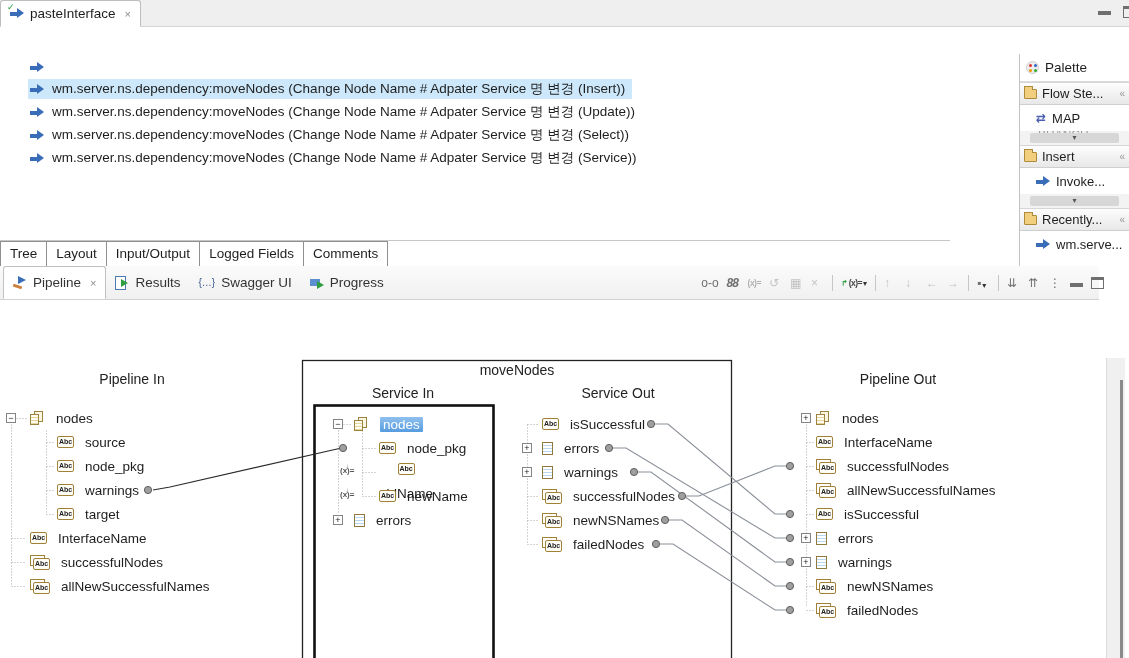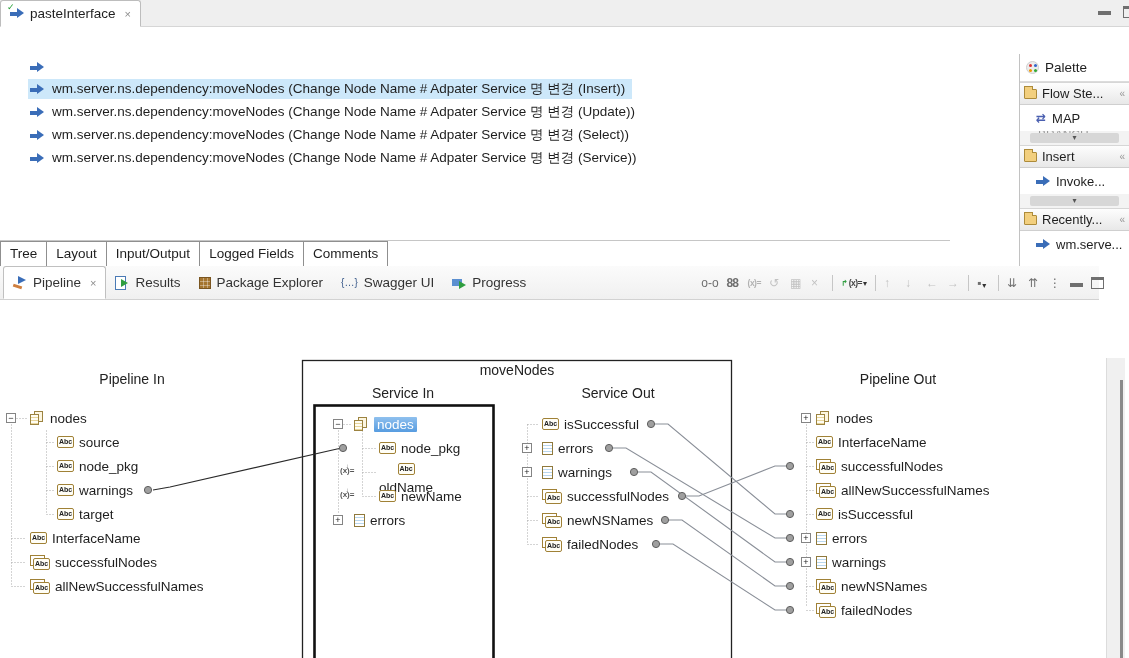--- a/index.html
+++ b/index.html
@@ -61,34 +61,34 @@
 .vic.progress-icon::before{content:'';position:absolute;left:0;top:3px;width:10px;height:7px;background:#5b8fd0}
 .vic.progress-icon::after{content:'';position:absolute;left:7px;top:5px;border-left:7px solid #2f9e3f;border-top:4px solid transparent;border-bottom:4px solid transparent}
 
 
 .toolbar{margin-left:auto;display:flex;align-items:center;gap:8px;padding-right:3px;color:#6f6f6f}
 .tbi{font-size:12px;min-width:13px;text-align:center;display:flex;align-items:flex-end;gap:1px}
 .tbi.dis{opacity:.38}
 .tbi .setval{font-size:8.5px;font-weight:bold;color:#444;letter-spacing:-.5px}
 .tbi .caret{font-size:8px;color:#333}
 .tbi .acc{font-size:8px;color:#2f9e3f;font-weight:bold}
-.tbi.italic{font-weight:bold;letter-spacing:-1px}
+.tbi.italic{font-style:italic;font-weight:bold;letter-spacing:-1px}
 .tbsep{width:1px;height:16px;background:#c6c6c6}
 
 
 .predict{position:absolute;left:0;top:300px;width:1129px;height:50px;background:#fff}
 .pcheck{position:absolute;left:236px;top:324px;width:13px;height:13px;border:1px solid #9a9a9a;border-radius:2px;background:#fff}
 .plabel{position:absolute;left:258px;top:322px;font-size:13.5px}
 .pbtn{position:absolute;left:390px;top:314px;width:318px;height:29px;background:#fff;border:1px solid #c4c4c4;font-size:13.5px;text-align:center;line-height:27px}
 
 
 .canvas{position:absolute;left:0;top:350px;width:1129px;height:308px;background:#fff}
 #wires{position:absolute;left:0;top:0;width:1129px;height:308px}
 .hdr{position:absolute;font-size:14px;color:#222;white-space:nowrap;transform:translateX(-50%)}
-.trow{position:absolute;height:18px;display:flex;align-items:center;gap:5px;white-space:nowrap;font-size:13.5px;z-index:2}
+.trow{position:absolute;height:18px;display:flex;align-items:center;gap:11px;white-space:nowrap;font-size:13.5px;z-index:2}
 .exp{position:absolute;width:10px;height:10px;border:1px solid #848484;background:#fff;font-size:9px;line-height:8px;text-align:center;color:#222;z-index:3}
 .assign{position:absolute;font-size:8px;color:#555;font-weight:bold;z-index:3;line-height:6px;text-align:center}
 .assign i{display:block;font-style:normal;font-size:6px;line-height:4px}
 .sel-label{background:linear-gradient(#8fc0ee,#579ce0);color:#fff;padding:0 3px;border-radius:1px}
 .ic-str{width:17px;height:12px;border:1px solid #a08136;border-radius:2px;background:#fffef6;font-size:7px;font-weight:bold;color:#222;text-align:center;line-height:10px;flex:none}
 .ic-strlist{position:relative;width:20px;height:15px;flex:none}
 .ic-strlist .b{position:absolute;left:0;top:0;width:15px;height:11px;border:1px solid #a08136;background:#fff}
 .ic-strlist .f{position:absolute;left:3px;top:3px}
 .ic-doc{width:11px;height:13px;border:1px solid #8f793c;background:repeating-linear-gradient(#ffffff 0 2px,#b9d7ee 2px 3px);flex:none}
 .ic-doclist{position:relative;width:15px;height:15px;flex:none}
@@ -218,24 +218,20 @@
   <div class="viewbar">
     <span id="vtabs" style="display:flex;align-items:center;height:34px">
         <span class="vtab sel">
           <span class="vic pipeline-icon"></span>
           <span>Pipeline</span>
           <span class="closex">×</span>
         </span>
         <span class="vtab">
           <span class="vic results-icon"></span>
           <span>Results</span>
-        </span>
-        <span class="vtab">
-          <span class="vic package-icon"></span>
-          <span>Package Explorer</span>
         </span>
         <span class="vtab">
           <span class="vic swagger-icon">{…}</span>
           <span>Swagger UI</span>
         </span>
         <span class="vtab">
           <span class="vic progress-icon"></span>
           <span>Progress</span>
         </span>
       </span>

